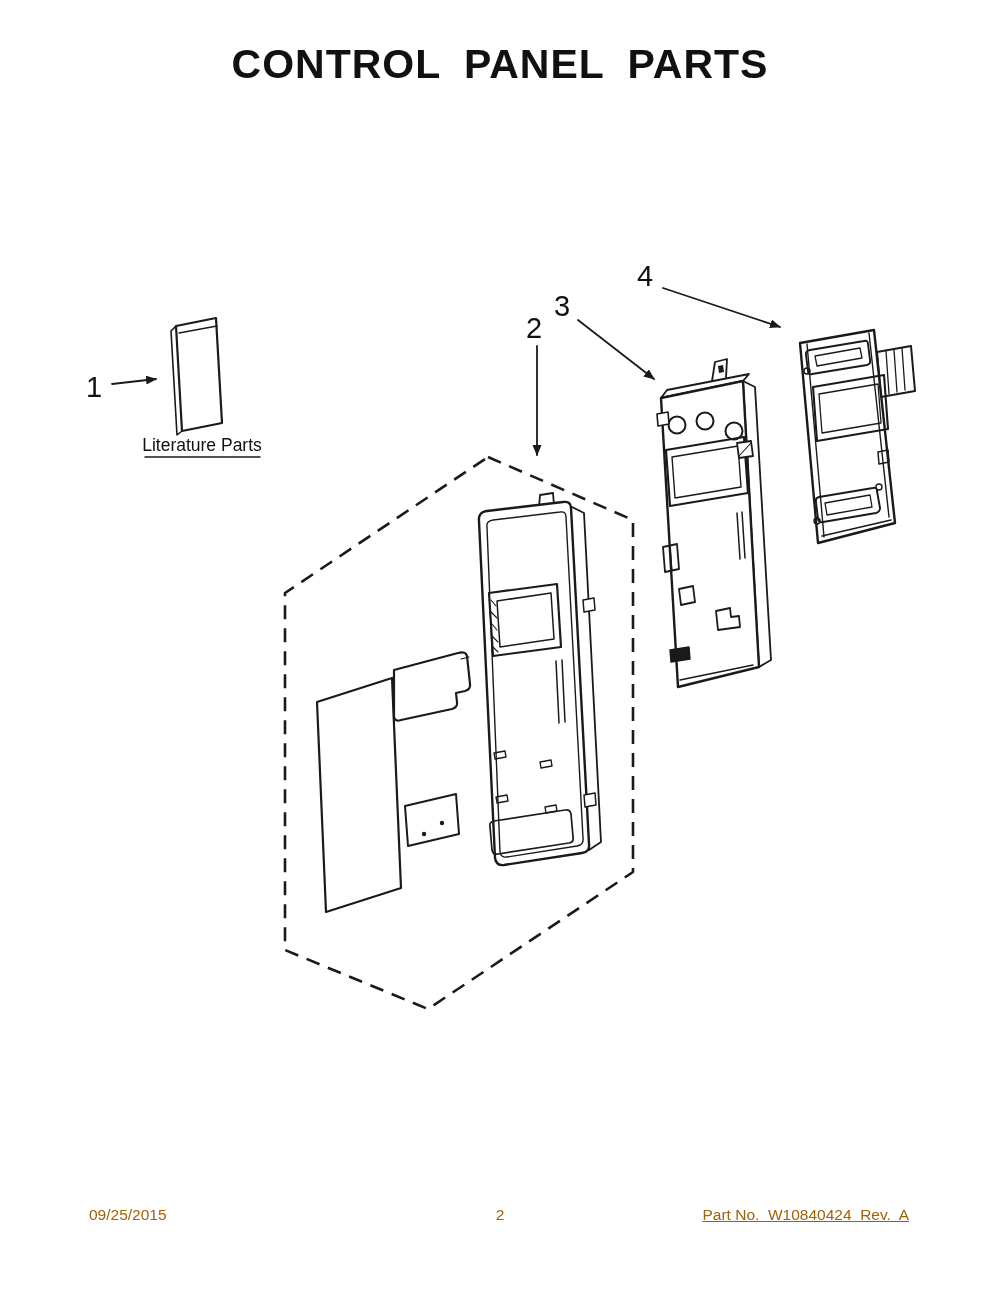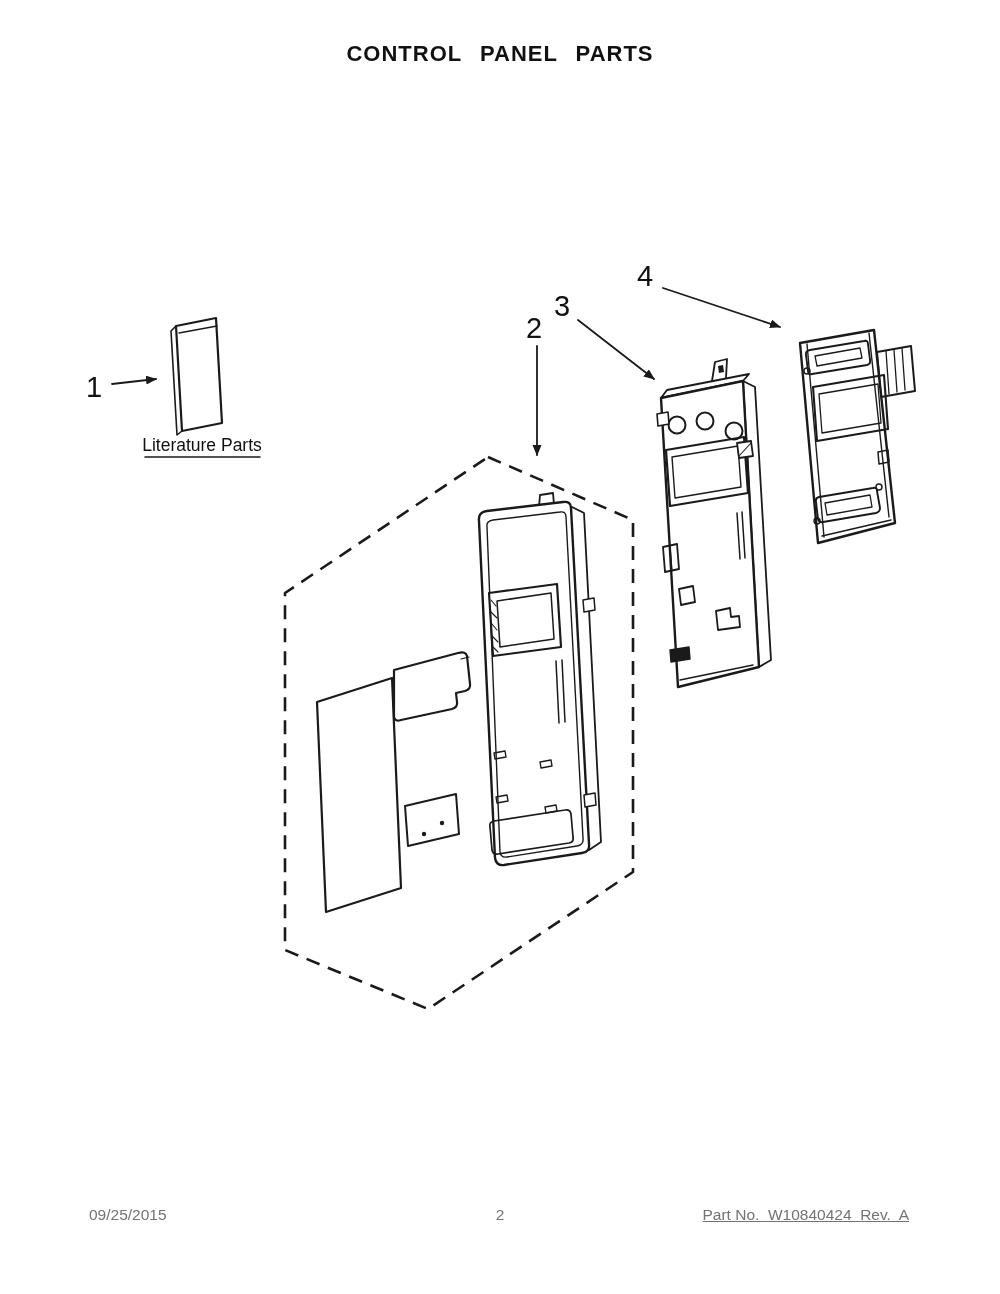--- a/index.html
+++ b/index.html
@@ -8,31 +8,31 @@
     width: 1000px; height: 1294px;
     background: #ffffff;
     font-family: "Liberation Sans", sans-serif;
     color: #111;
     position: relative;
     overflow: hidden;
   }
   .page-title {
     position: absolute; top: 41px; left: 0; width: 100%;
     margin: 0; text-align: center;
-    font-size: 22px; font-weight: 700;
+    font-size: 41px; font-weight: 700;
     letter-spacing: 1px; word-spacing: 11px;
     color: #111;
   }
   .diagram { position: absolute; top: 0; left: 0; width: 1000px; height: 1294px; }
   .callout-num { font-family: "Liberation Sans", sans-serif; font-size: 29px; fill: #111; stroke: none; }
   .lit-label   { font-family: "Liberation Sans", sans-serif; font-size: 17.5px; fill: #111; stroke: none; }
   .boundary { stroke-linecap: butt; }
   .footer {
     position: absolute; top: 1206px; left: 0; width: 100%; height: 26px;
-    font-size: 15.5px; color: #737373;
+    font-size: 15.5px; color: #a16207;
   }
   .footer-date { position: absolute; left: 89px; }
   .footer-page { position: absolute; left: 50%; transform: translateX(-50%); }
   .footer-part { position: absolute; right: 91px; white-space: pre; text-decoration: underline; }
 </style>
 </head>
 <body>
 
 <h1 class="page-title">CONTROL PANEL PARTS</h1>
 

